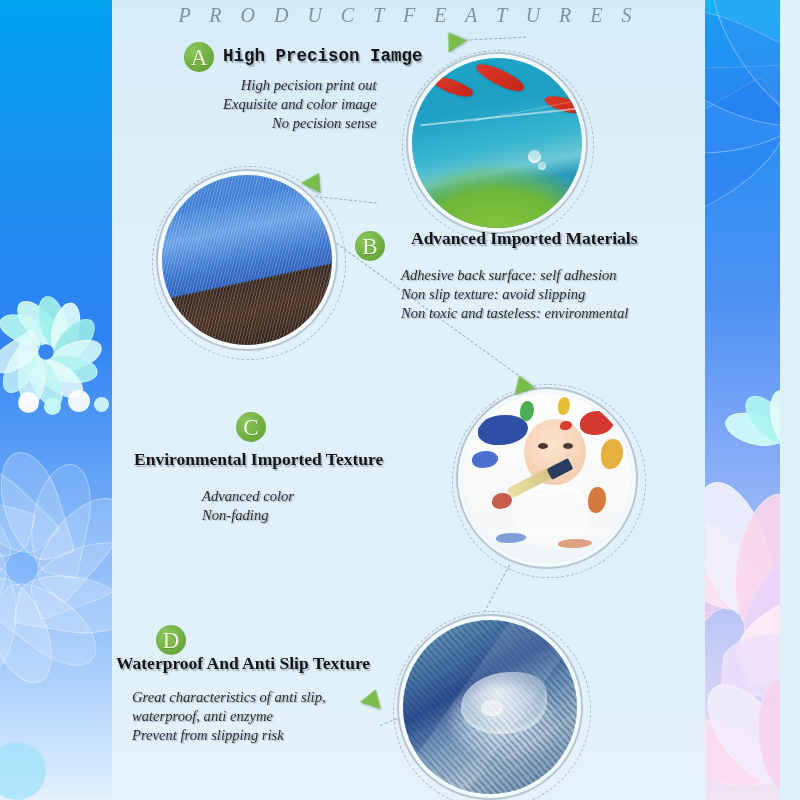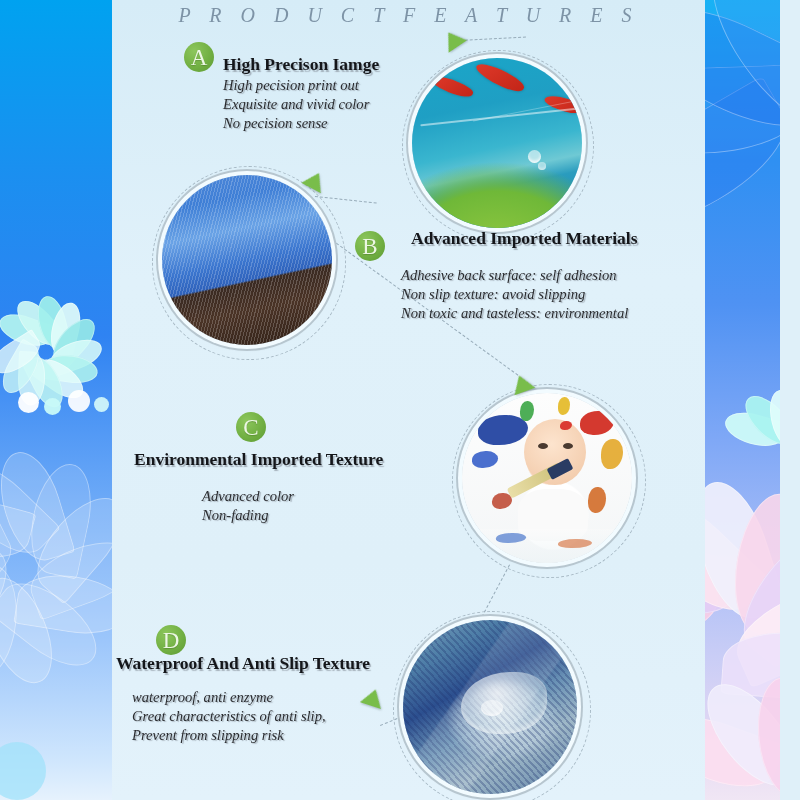--- a/index.html
+++ b/index.html
@@ -192,24 +192,24 @@
   <div style="position:absolute;left:112px;top:0;width:593px;height:800px;">
     <div class="title">P R O D U C T   F E A T U R E S</div>
 
     <div class="dash" style="left:348px;top:40px;width:66px;transform:rotate(-3deg);"></div>
     <div class="dash" style="left:203px;top:196px;width:62px;transform:rotate(6deg);"></div>
     <div class="dash" style="left:196px;top:222px;width:260px;transform:rotate(36deg);"></div>
     <div class="dash" style="left:398px;top:565px;width:64px;transform:rotate(118deg);"></div>
     <div class="dash" style="left:268px;top:725px;width:44px;transform:rotate(-22deg);"></div>
 
     <div class="badge" style="left:72px;top:42px;">A</div>
-    <div class="head" style="left:111px;top:54px;">High Precison Iamge</div>
-    <div class="body" style="left:111px;top:76px;">
+    <div class="head" style="left:111px;top:46px;font-family:Liberation Mono, monospace;">High Precison Iamge</div>
+    <div class="body" style="left:111px;top:76px;text-align:right;">
       <div>High pecision print out</div>
-      <div>Exquisite and vivid color</div>
+      <div>Exquisite and color image</div>
       <div>No pecision sense</div>
     </div>
     <div class="dashring" style="left:290px;top:50px;width:190px;height:190px;"></div>
     <div class="photo" style="left:300px;top:58px;width:170px;height:170px;">
       <div class="img imgA">
         <div class="koi" style="left:18px;top:22px;width:44px;height:13px;transform:rotate(22deg);"></div>
         <div class="koi" style="left:62px;top:12px;width:52px;height:15px;transform:rotate(28deg);"></div>
         <div class="koi" style="left:132px;top:40px;width:40px;height:13px;transform:rotate(18deg);"></div>
         <div class="lilyline" style="left:8px;top:58px;width:158px;transform:rotate(-6deg);"></div>
         <div class="lilyline" style="left:60px;top:52px;width:110px;height:1.4px;transform:rotate(-11deg);opacity:.55;"></div>
@@ -260,22 +260,22 @@
              background:linear-gradient(180deg,rgba(255,255,255,.2),rgba(238,244,246,.9));"></div>
         <div class="splat" style="left:34px;top:140px;width:30px;height:10px;background:#2f63c4;opacity:.6;"></div>
         <div class="splat" style="left:96px;top:146px;width:34px;height:9px;background:#cf5a1d;opacity:.55;"></div>
       </div>
     </div>
     <div class="arrow" style="left:399px;top:375px;transform:rotate(-20deg);"></div>
 
     <div class="badge" style="left:44px;top:625px;">D</div>
     <div class="head" style="left:4px;top:653px;">Waterproof And Anti Slip Texture</div>
     <div class="body" style="left:20px;top:688px;">
+      <div>Great characteristics of anti slip,</div>
       <div>waterproof, anti enzyme</div>
-      <div>Great characteristics of anti slip,</div>
       <div>Prevent from slipping risk</div>
     </div>
     <div class="dashring" style="left:281px;top:611px;width:196px;height:196px;"></div>
     <div class="photo" style="left:291px;top:620px;width:174px;height:174px;">
       <div class="img imgD">
         <div class="dmask"></div>
         <div class="bigdrop" style="left:58px;top:52px;width:86px;height:62px;"></div>
         <div class="drop" style="left:78px;top:80px;width:22px;height:16px;opacity:.85;"></div>
       </div>
     </div>

